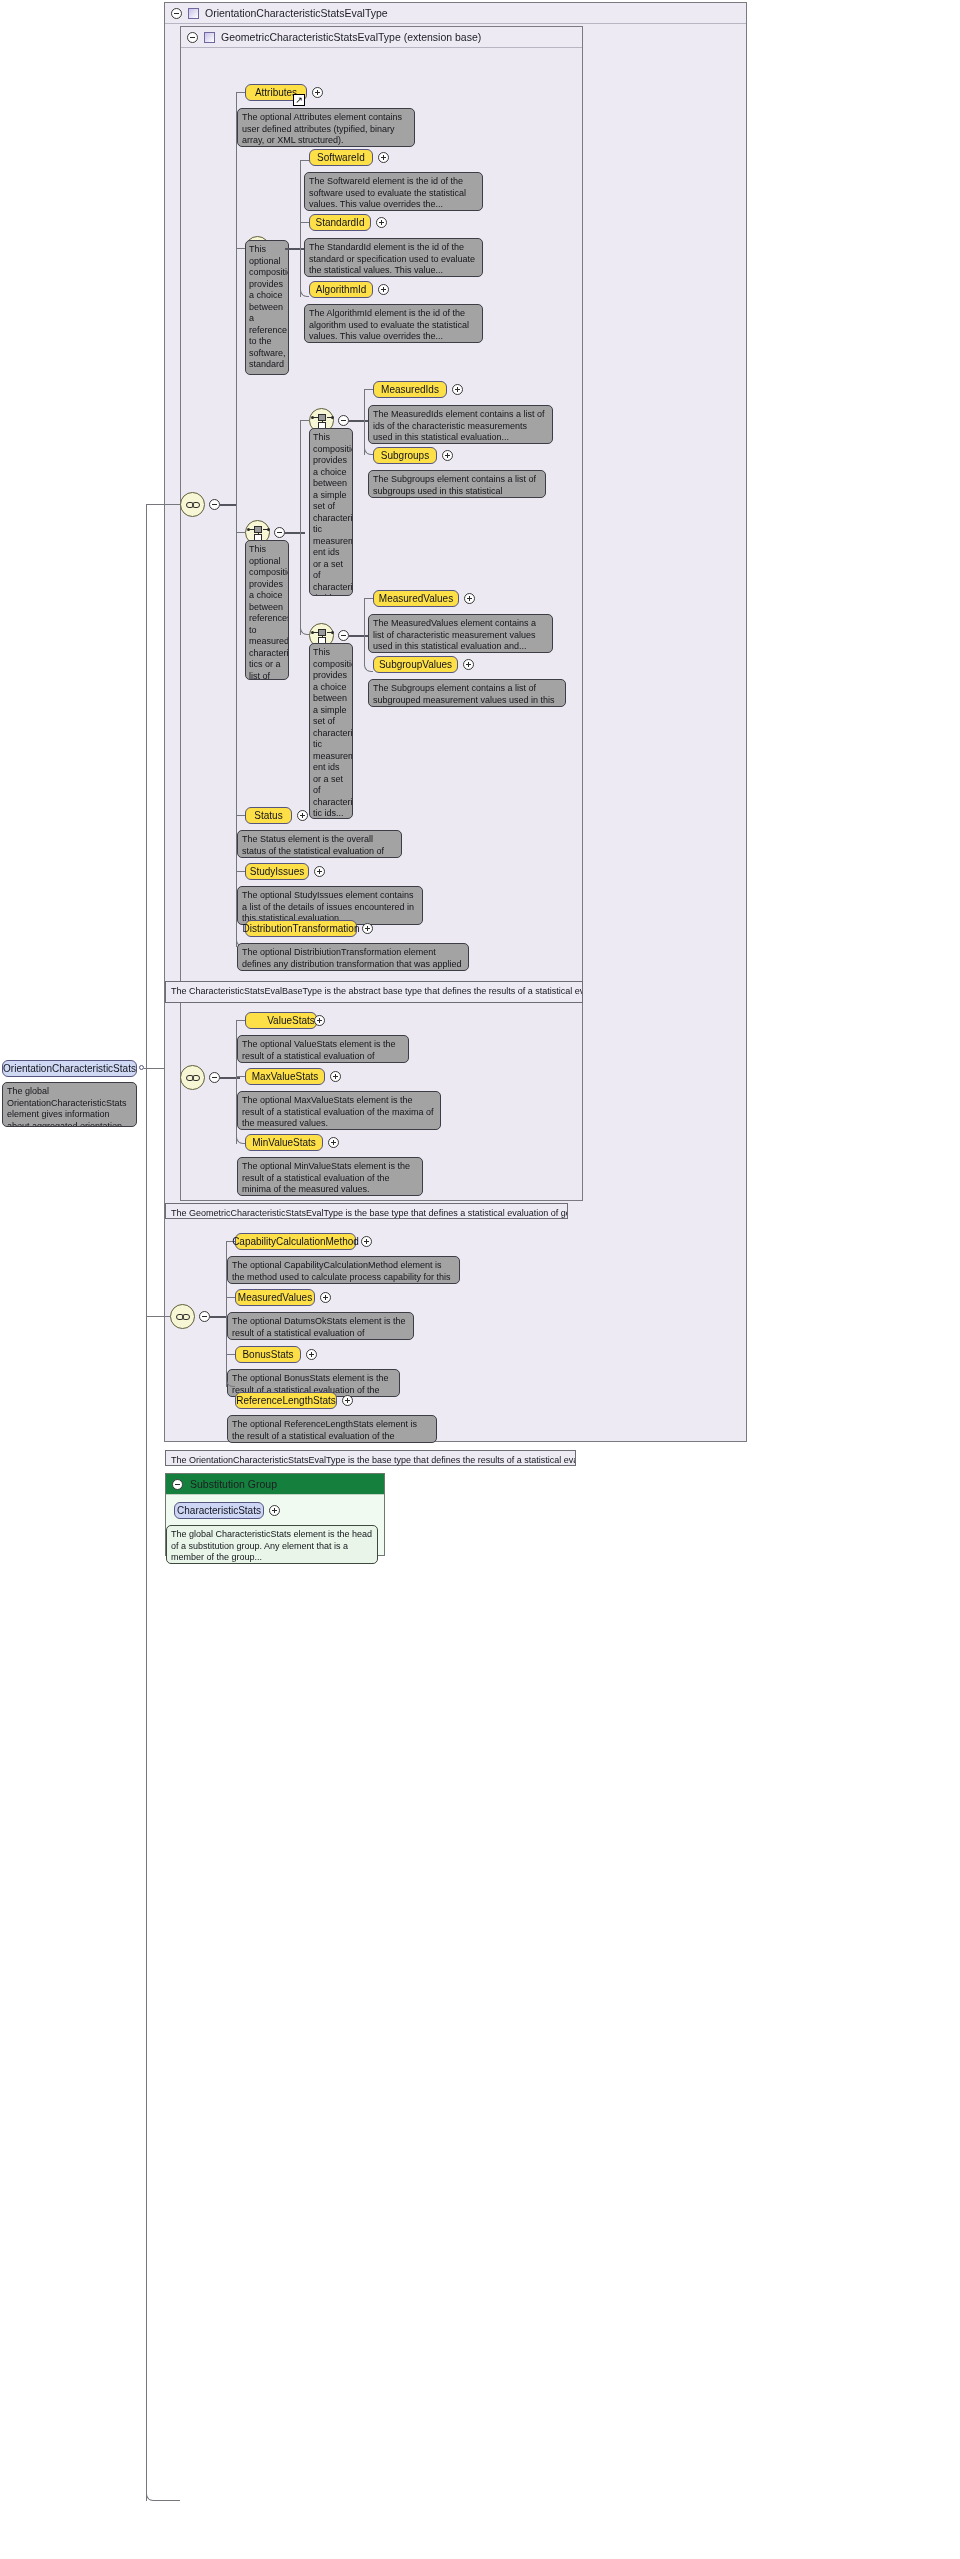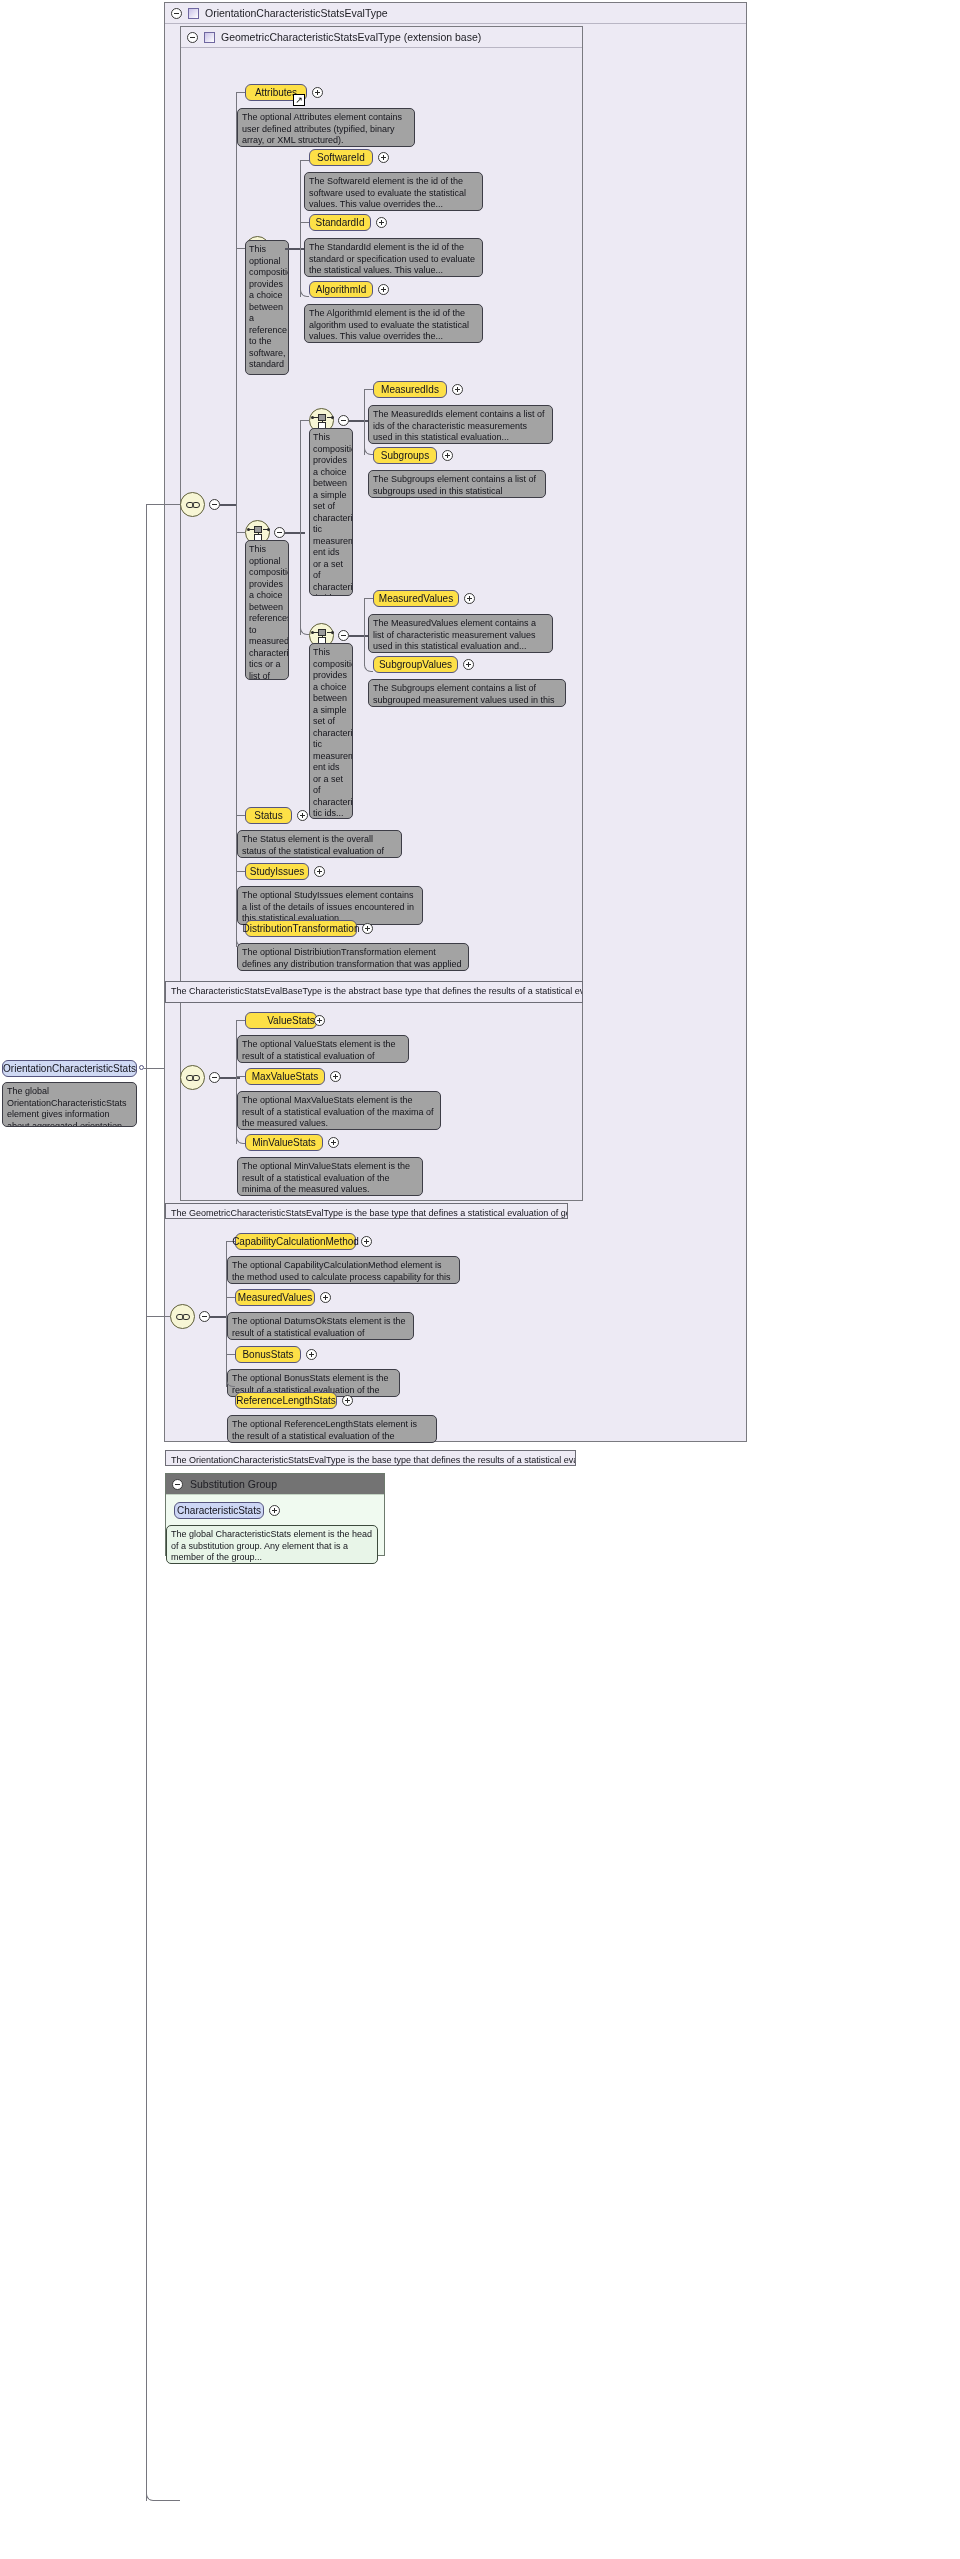--- a/index.html
+++ b/index.html
@@ -226,21 +226,21 @@
     position: absolute;
     border: 1px solid #6d7a6d;
     background: #f0faf0;
   }
   .substhdr {
     height: 21px;
     display: flex;
     align-items: center;
     padding-left: 6px;
     border-bottom: 1px solid #c3d3c3;
-    background: #737373;
+    background: #15803d;
     font-size: 10.5px;
     color: #1c1c22;
   }
   .substhdr .label { margin-left: 7px; }
   .anno.green { background: #e8f5e8; border-color: #3d4a3d; }
   .anno.green .tip { background: #e8f5e8; border-color: #3d4a3d; }
 
   
   .rootnode {
     position: absolute;

